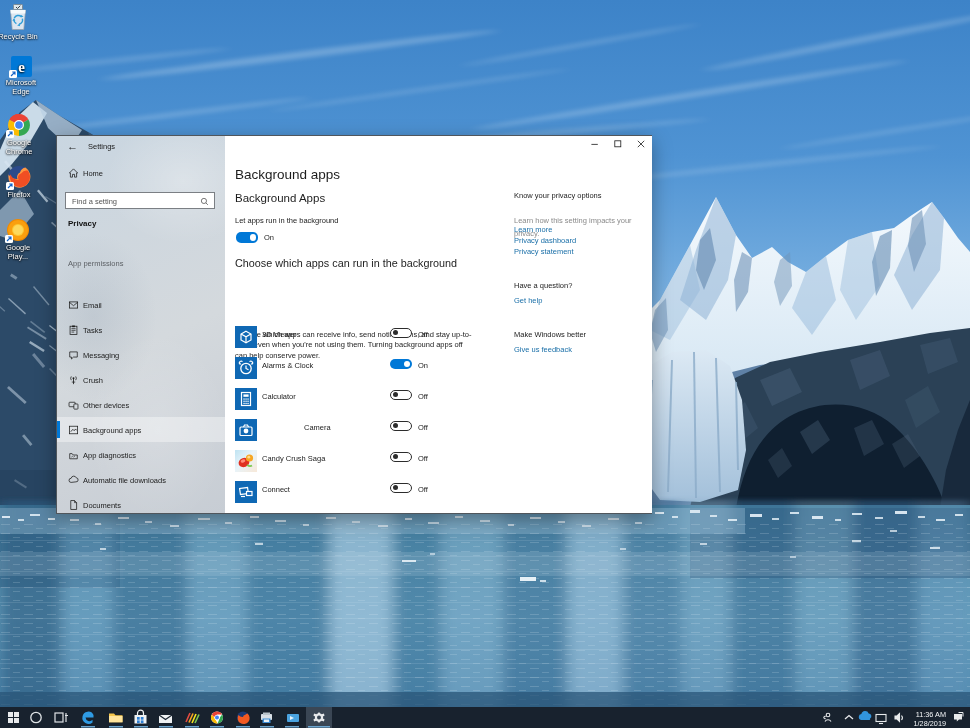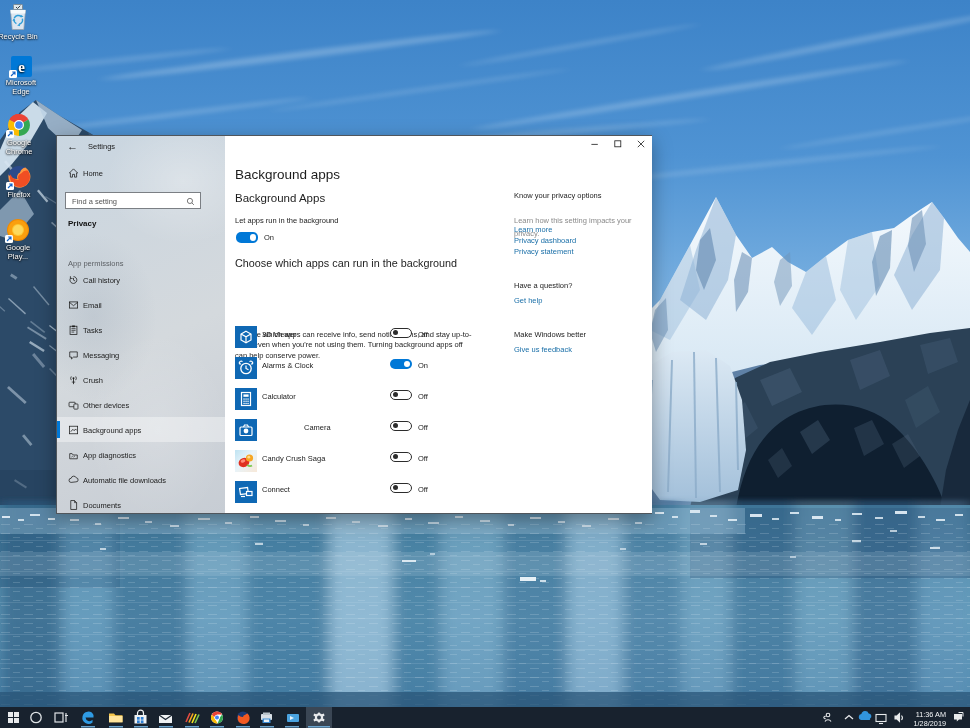--- a/index.html
+++ b/index.html
@@ -303,37 +303,29 @@
 <div id="win">
   <div id="sidebar">
     <div style="position:absolute;left:10px;top:4px;font-size:11px;color:#1b1b1b;">←</div>
     <div style="position:absolute;left:31px;top:6px;font-size:7.5px;color:#1b1b1b;">Settings</div>
     <div class="sbrow" style="top:24px;">
       <svg class="ic" viewBox="0 0 16 16">
             <path d="M8 2 L14 8 L12.5 8 L12.5 14 L9.5 14 L9.5 10 L6.5 10 L6.5 14 L3.5 14 L3.5 8 L2 8 Z" fill="none" stroke="#1b1b1b" stroke-width="1.1"></path>
           </svg>
       <span class="tx">Home</span>
     </div>
-    <div style="position:absolute;left:8px;top:56px;width:136px;height:17px;background:#fff;border:1px solid #7b7f84;">
+    <div style="position:absolute;left:8px;top:56px;width:150px;height:17px;background:#fff;border:1px solid #7b7f84;">
       <span style="position:absolute;left:6px;top:4px;font-size:7.5px;color:#555;">Find a setting</span>
       <svg style="position:absolute;right:5px;top:4px;" width="9" height="9" viewBox="0 0 16 16">
             <circle cx="7" cy="7" r="4.6" fill="none" stroke="#555" stroke-width="1.4"></circle>
             <path d="M10.4 10.4 L14 14" stroke="#555" stroke-width="1.4"></path>
           </svg>
     </div>
     <div style="position:absolute;left:11px;top:83px;font-size:8px;font-weight:bold;color:#111;">Privacy</div>
     <div style="position:absolute;left:11px;top:123px;font-size:7.5px;color:#5d6166;">App permissions</div>
-    <div class="sbrow" style="top:131px;">
-      <svg class="ic" viewBox="0 0 16 16">
-            <path d="M8 3 A5 5 0 1 1 3.5 5.5" fill="none" stroke="#1b1b1b" stroke-width="1.1"></path>
-            <path d="M3.5 2.5 L3.5 5.7 L6.7 5.7" fill="none" stroke="#1b1b1b" stroke-width="1.1"></path>
-            <path d="M8 5 L8 8.2 L10.5 9.5" fill="none" stroke="#1b1b1b" stroke-width="1.1"></path>
-          </svg>
-      <span class="tx">Call history</span>
-    </div>
     <div class="sbrow" style="top:156px;">
       <svg class="ic" viewBox="0 0 16 16">
             <rect x="2" y="3.5" width="12" height="9" fill="none" stroke="#1b1b1b" stroke-width="1.1"></rect>
             <path d="M2 4 L8 9 L14 4" fill="none" stroke="#1b1b1b" stroke-width="1.1"></path>
           </svg>
       <span class="tx">Email</span>
     </div>
     <div class="sbrow" style="top:181px;">
       <svg class="ic" viewBox="0 0 16 16">
             <rect x="3" y="2.5" width="10" height="12" fill="none" stroke="#1b1b1b" stroke-width="1.1"></rect>

